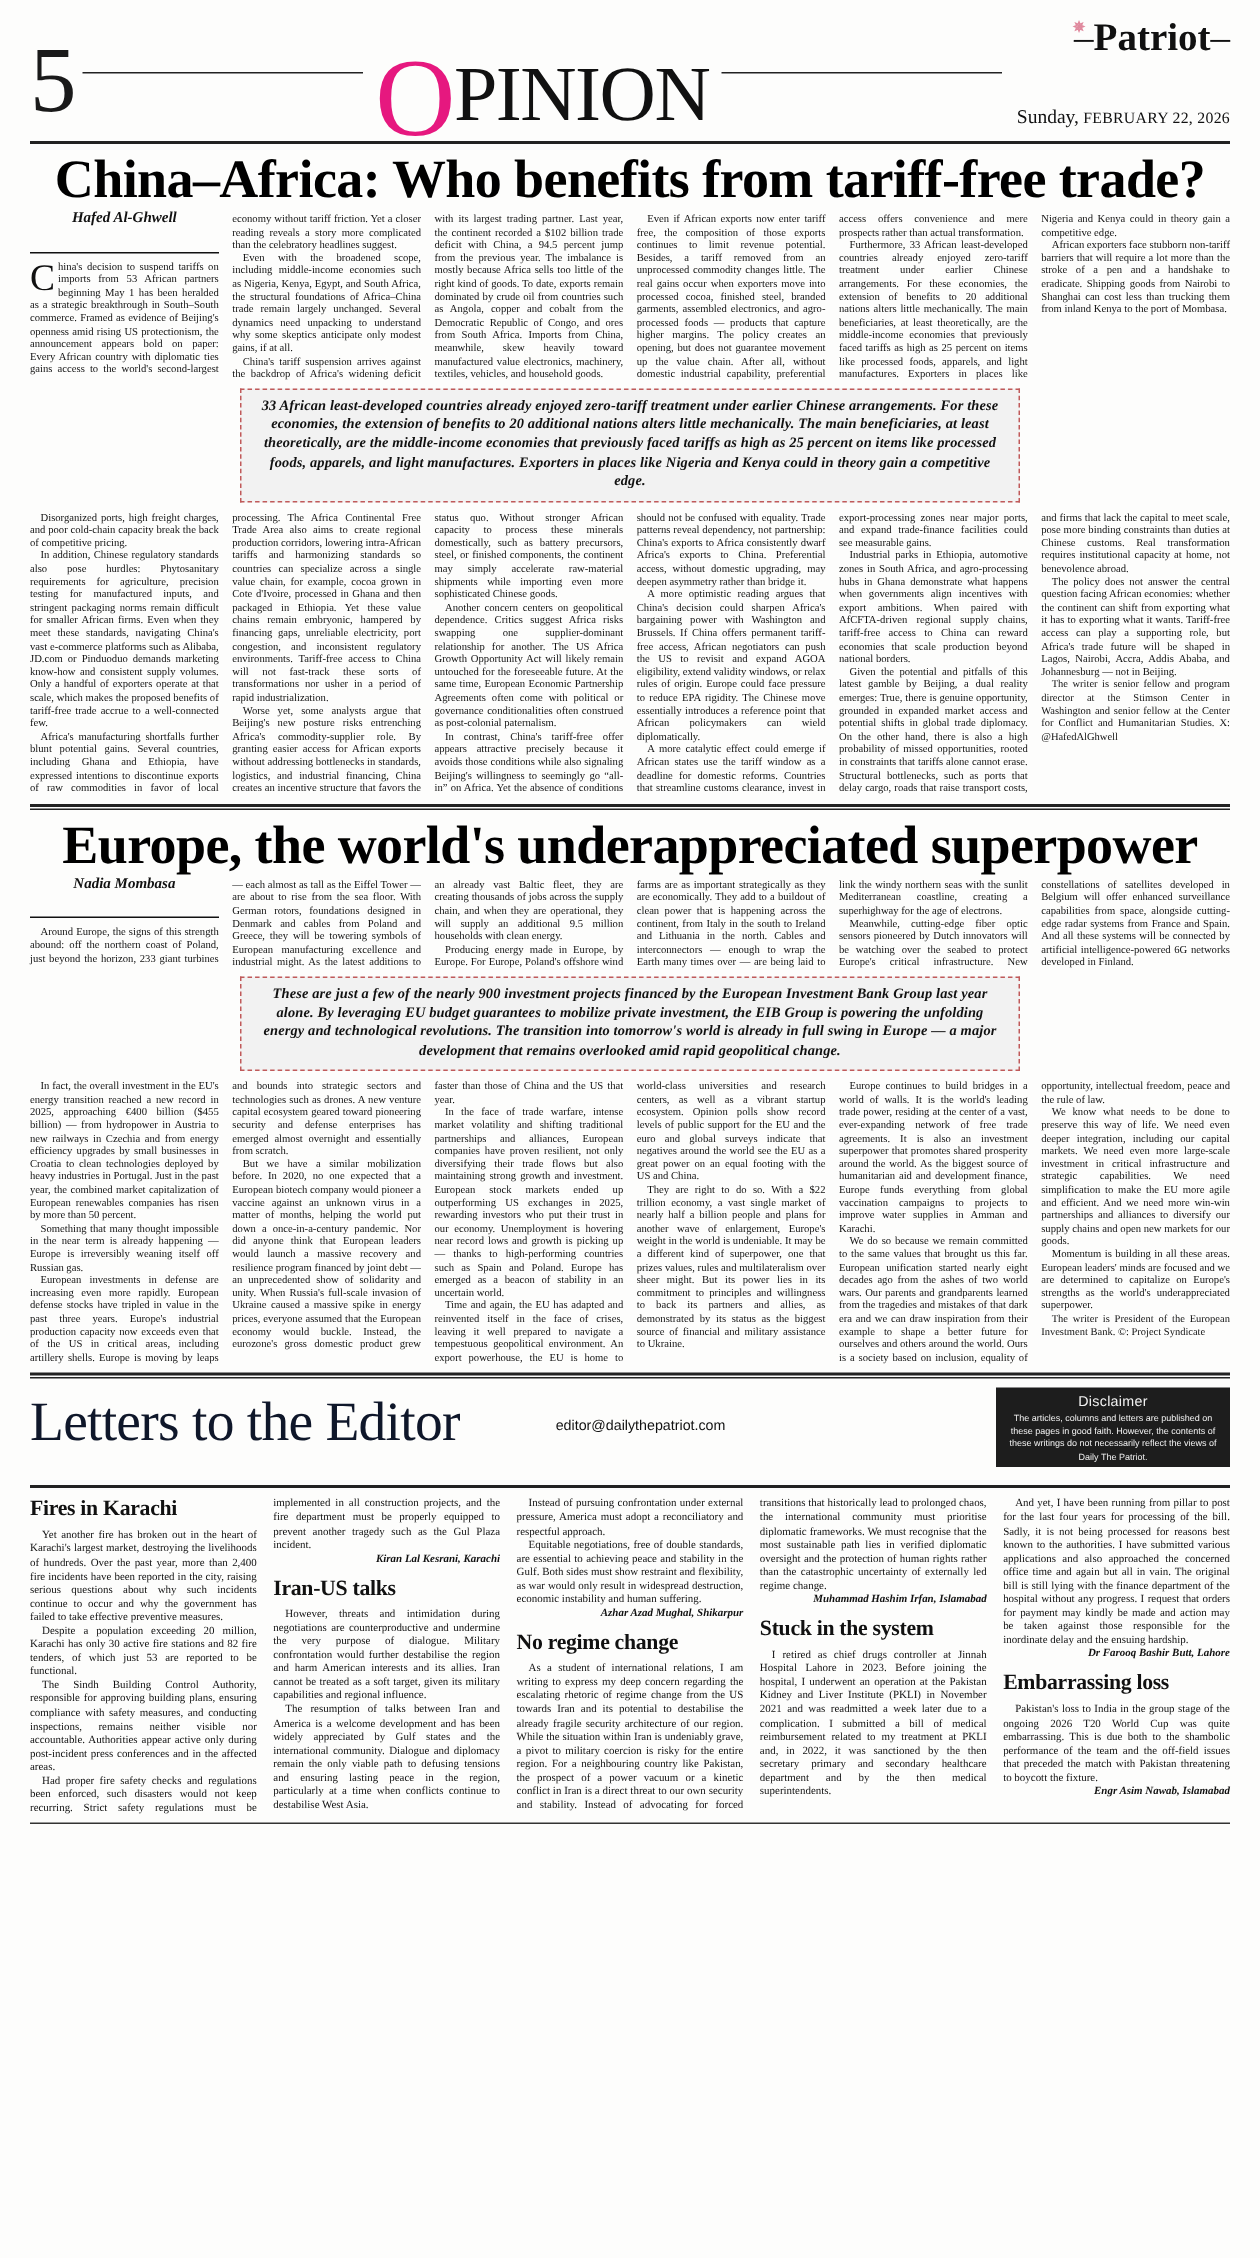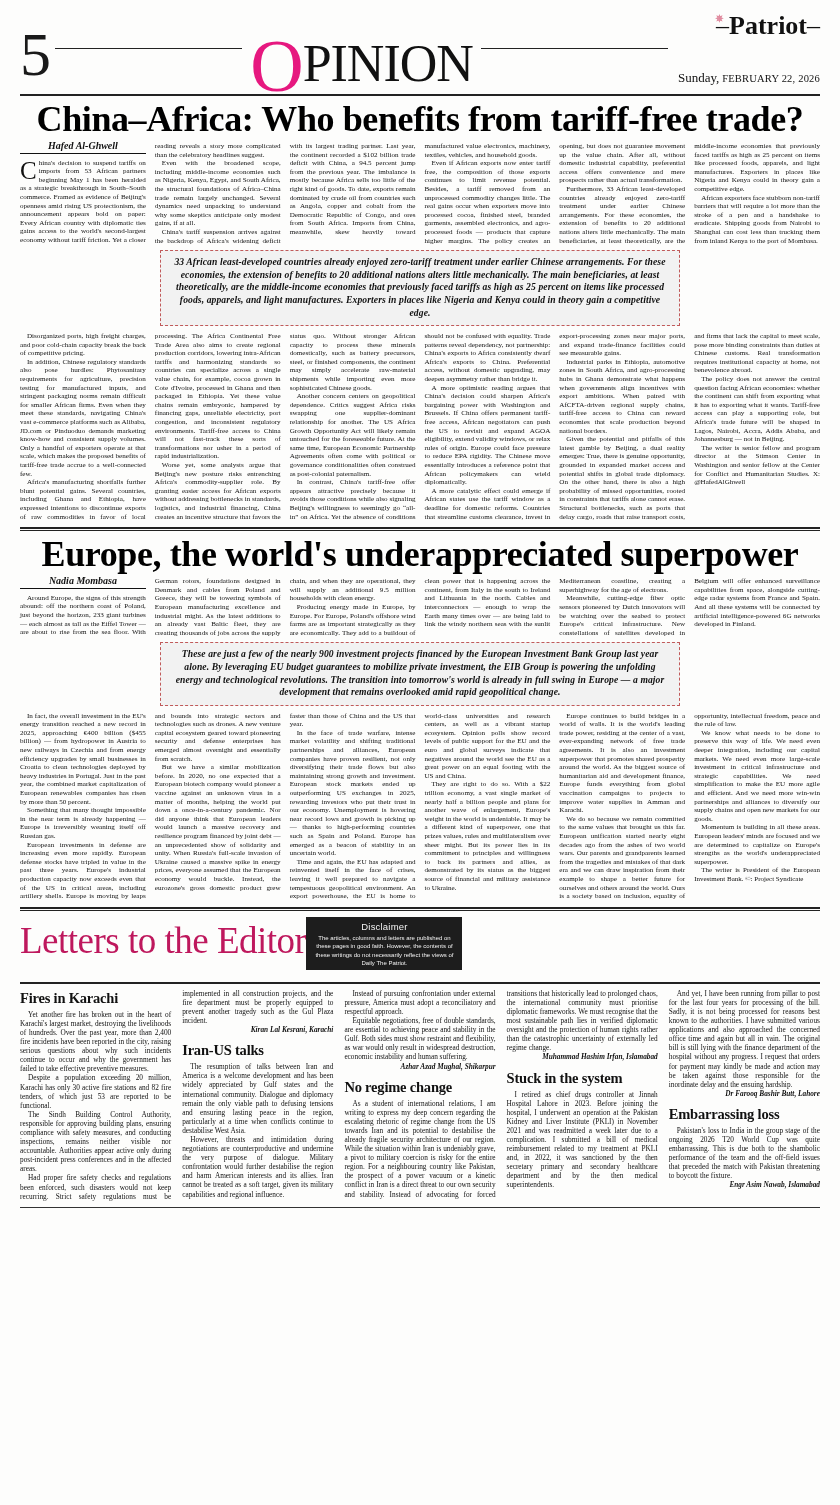--- a/index.html
+++ b/index.html
@@ -130,21 +130,21 @@
     -webkit-hyphens: auto;
   }
   .art-body p { margin: 0 0 0 0; text-indent: 7px; }
   .art-body p.first { text-indent: 0; }
   .byline {
     font-family: "Liberation Serif", serif;
     font-weight: 700;
     font-style: italic;
     font-size: 10px;
     border-bottom: 1.1px solid #111;
-    padding-bottom: 2px;
+    padding-bottom: 17px;
     margin-bottom: 5px;
     display: block;
     text-align: center;
     break-after: avoid;
   }
   .dropcap::first-letter {
     float: left;
     font-size: 25px;
     line-height: 21px;
     padding-right: 2px;
@@ -180,21 +180,21 @@
     align-items: flex-start;
     margin-top: 4px;
     position: relative;
     min-height: 62px;
   }
   .letters-title {
     font-family: "Liberation Serif", serif;
     font-size: 37px;
     line-height: 40px;
     font-weight: 400;
-    color: #be185d;
+    color: #0f172a;
     letter-spacing: -0.5px;
     padding-top: 4px;
   }
   .letters-email {
     font-family: "Liberation Sans", sans-serif;
     font-size: 9.5px;
     color: #111;
     margin-left: 64px;
     padding-top: 20px;
     flex: 1;
@@ -323,38 +323,39 @@
       <p>Momentum is building in all these areas. European leaders' minds are focused and we are determined to capitalize on Europe's strengths as the world's underappreciated superpower.</p>
       <p class="writer-note">The writer is President of the European Investment Bank. ©: Project Syndicate</p>
     </div>
   </div>
 
   <div class="hr-double"></div>
 
   <div class="letters">
     <div class="letters-head-row">
       <div class="letters-title">Letters to the Editor</div>
+      <div class="letters-email">editor@dailythepatriot.com</div>
       <div class="disclaimer">
         <div class="dh">Disclaimer</div>
         <div class="dt">The articles, columns and letters are published on these pages in good faith. However, the contents of these writings do not necessarily reflect the views of Daily The Patriot.</div>
       </div>
     </div>
     <div class="letters-rule"></div>
 
     <div class="letters-body">
       <div class="letter-h top">Fires in Karachi</div>
       <p>Yet another fire has broken out in the heart of Karachi's largest market, destroying the livelihoods of hundreds. Over the past year, more than 2,400 fire incidents have been reported in the city, raising serious questions about why such incidents continue to occur and why the government has failed to take effective preventive measures.</p>
       <p>Despite a population exceeding 20 million, Karachi has only 30 active fire stations and 82 fire tenders, of which just 53 are reported to be functional.</p>
       <p>The Sindh Building Control Authority, responsible for approving building plans, ensuring compliance with safety measures, and conducting inspections, remains neither visible nor accountable. Authorities appear active only during post-incident press conferences and in the affected areas.</p>
       <p>Had proper fire safety checks and regulations been enforced, such disasters would not keep recurring. Strict safety regulations must be implemented in all construction projects, and the fire department must be properly equipped to prevent another tragedy such as the Gul Plaza incident.</p>
       <p class="sig">Kiran Lal Kesrani, Karachi</p>
 
       <div class="letter-h">Iran-US talks</div>
+      <p>However, threats and intimidation during negotiations are counterproductive and undermine the very purpose of dialogue. Military confrontation would further destabilise the region and harm American interests and its allies. Iran cannot be treated as a soft target, given its military capabilities and regional influence.</p>
       <p>The resumption of talks between Iran and America is a welcome development and has been widely appreciated by Gulf states and the international community. Dialogue and diplomacy remain the only viable path to defusing tensions and ensuring lasting peace in the region, particularly at a time when conflicts continue to destabilise West Asia.</p>
-      <p>However, threats and intimidation during negotiations are counterproductive and undermine the very purpose of dialogue. Military confrontation would further destabilise the region and harm American interests and its allies. Iran cannot be treated as a soft target, given its military capabilities and regional influence.</p>
       <p>Instead of pursuing confrontation under external pressure, America must adopt a reconciliatory and respectful approach.</p>
       <p>Equitable negotiations, free of double standards, are essential to achieving peace and stability in the Gulf. Both sides must show restraint and flexibility, as war would only result in widespread destruction, economic instability and human suffering.</p>
       <p class="sig">Azhar Azad Mughal, Shikarpur</p>
 
       <div class="letter-h">No regime change</div>
       <p>As a student of international relations, I am writing to express my deep concern regarding the escalating rhetoric of regime change from the US towards Iran and its potential to destabilise the already fragile security architecture of our region. While the situation within Iran is undeniably grave, a pivot to military coercion is risky for the entire region. For a neighbouring country like Pakistan, the prospect of a power vacuum or a kinetic conflict in Iran is a direct threat to our own security and stability. Instead of advocating for forced transitions that historically lead to prolonged chaos, the international community must prioritise diplomatic frameworks. We must recognise that the most sustainable path lies in verified diplomatic oversight and the protection of human rights rather than the catastrophic uncertainty of externally led regime change.</p>
       <p class="sig">Muhammad Hashim Irfan, Islamabad</p>
 
       <div class="letter-h">Stuck in the system</div>
       <p>I retired as chief drugs controller at Jinnah Hospital Lahore in 2023. Before joining the hospital, I underwent an operation at the Pakistan Kidney and Liver Institute (PKLI) in November 2021 and was readmitted a week later due to a complication. I submitted a bill of medical reimbursement related to my treatment at PKLI and, in 2022, it was sanctioned by the then secretary primary and secondary healthcare department and by the then medical superintendents.</p>

